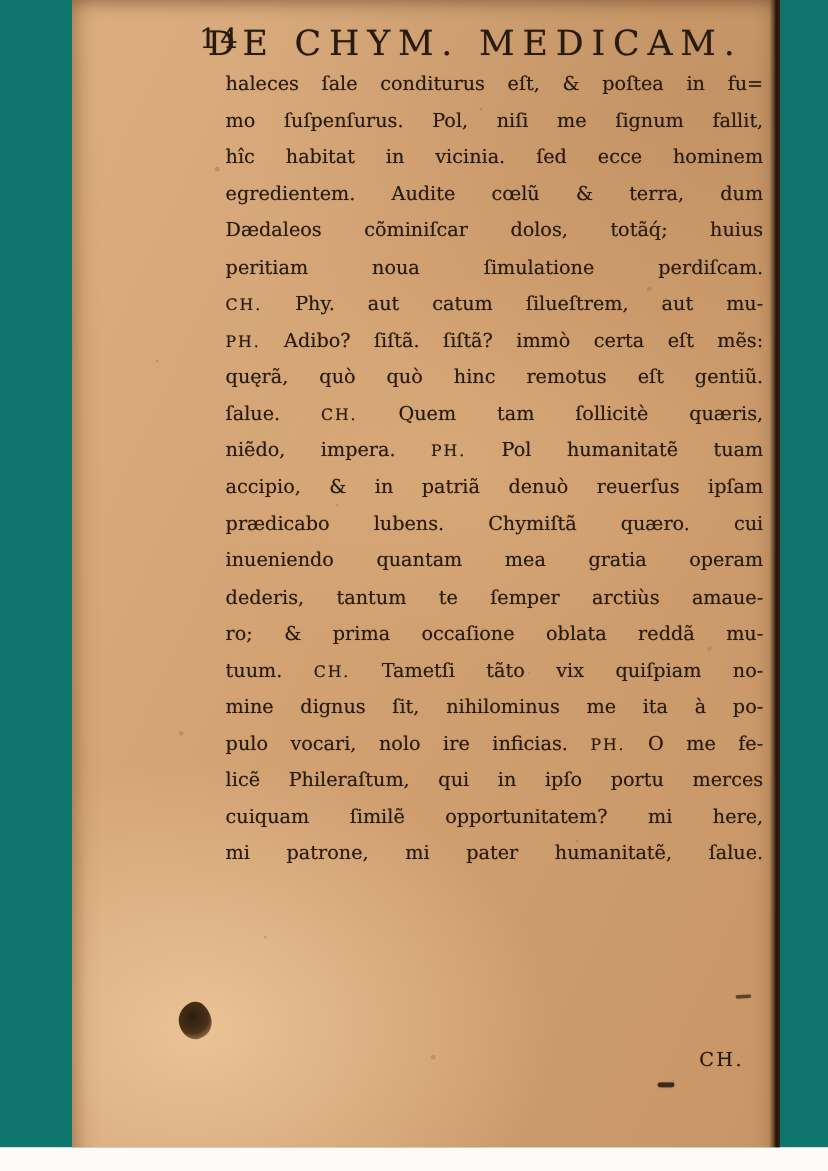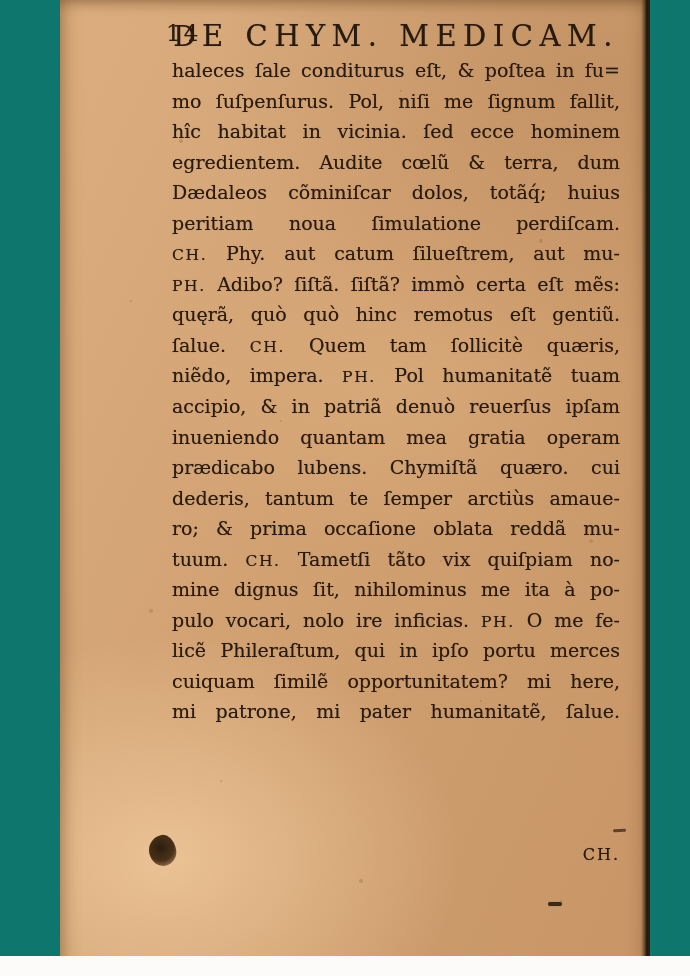--- a/index.html
+++ b/index.html
@@ -64,29 +64,29 @@
     position:absolute;left:-6px;top:4px;
     font-size:23px;letter-spacing:3px;
   }
   .running-title{
     display:block;width:fit-content;margin:0 auto;
     font-size:29px;letter-spacing:6.5px;font-weight:400;
     padding-top:3px;
   }
   .running-title::first-letter{font-size:28px;}
   .text-block{
-    position:absolute;left:172px;top:55px;width:448px;
-    font-size:19px;
+    position:absolute;left:188px;top:55px;width:448px;
+    font-size:16px;
   }
   .line{
     height:30.55px;line-height:30.55px;
     text-align:justify;overflow:hidden;
   }
   .line::after{content:"";display:inline-block;width:100%;height:0;vertical-align:top;}
-  .sc{font-size:.82em;letter-spacing:1.6px;}
+  .sc{font-size:.82em;letter-spacing:1.6px;margin-top:28px;}
   .catchword{
     position:absolute;left:574px;top:845px;width:46px;
     font-size:16px;letter-spacing:2px;text-align:right;
   }
   
   .ink-blot{
     position:absolute;left:149px;top:835px;width:27px;height:31px;
     background:radial-gradient(circle at 45% 40%, #2c1d0f 0%, #4a3118 55%, rgba(90,61,34,.65) 80%, rgba(90,61,34,0) 100%);
     border-radius:58% 42% 52% 48% / 50% 55% 45% 50%;
     transform:rotate(-12deg);
@@ -119,22 +119,22 @@
       <div class="line">hîc habitat in vicinia. ſed ecce hominem</div>
       <div class="line">egredientem.  Audite cœlũ &amp; terra, dum</div>
       <div class="line">Dædaleos cõminiſcar dolos, totãq́; huius</div>
       <div class="line">peritiam noua ſimulatione perdiſcam.</div>
       <div class="line"><span class="sc">CH.</span> Phy. aut catum ſilueſtrem, aut mu-</div>
       <div class="line"><span class="sc">PH.</span> Adibo? ſiſtã. ſiſtã? immò certa eſt mẽs:</div>
       <div class="line">quęrã, quò quò hinc remotus eſt gentiũ.</div>
       <div class="line">ſalue.   <span class="sc">CH.</span> Quem tam ſollicitè quæris,</div>
       <div class="line">niẽdo, impera. <span class="sc">PH.</span> Pol humanitatẽ tuam</div>
       <div class="line">accipio, &amp; in patriã denuò reuerſus ipſam</div>
+      <div class="line">prædicabo lubens.  Chymiſtã quæro. cui</div>
       <div class="line">inueniendo quantam mea gratia operam</div>
-      <div class="line">prædicabo lubens.  Chymiſtã quæro. cui</div>
       <div class="line">dederis, tantum te ſemper arctiùs amaue-</div>
       <div class="line">ro; &amp; prima occaſione oblata reddã mu-</div>
       <div class="line">tuum. <span class="sc">CH.</span> Tametſi tãto vix quiſpiam no-</div>
       <div class="line">mine dignus ſit, nihilominus me ita à po-</div>
       <div class="line">pulo vocari, nolo ire inficias. <span class="sc">PH.</span> O me fe-</div>
       <div class="line">licẽ Phileraſtum, qui in ipſo portu merces</div>
       <div class="line">cuiquam ſimilẽ opportunitatem? mi here,</div>
       <div class="line">mi patrone, mi pater humanitatẽ, ſalue.</div>
     </div>
 

